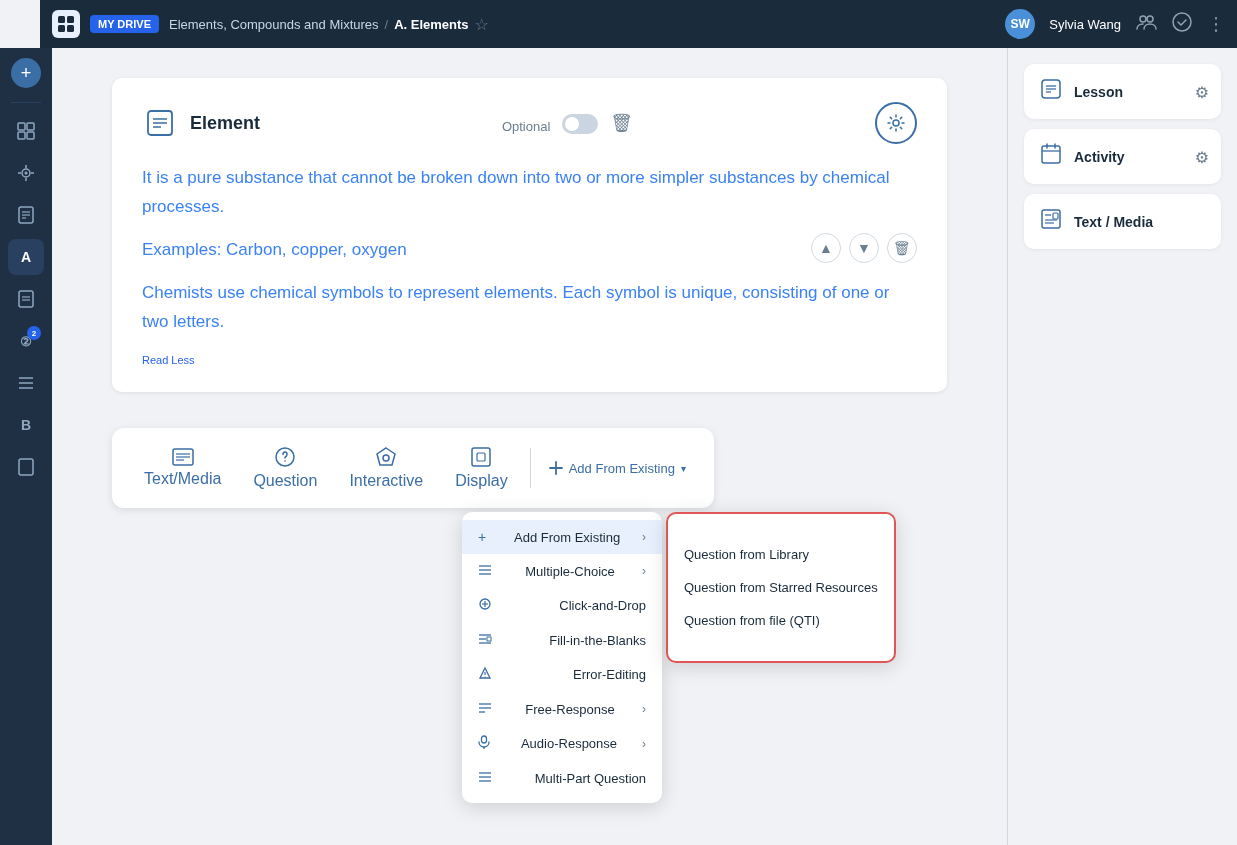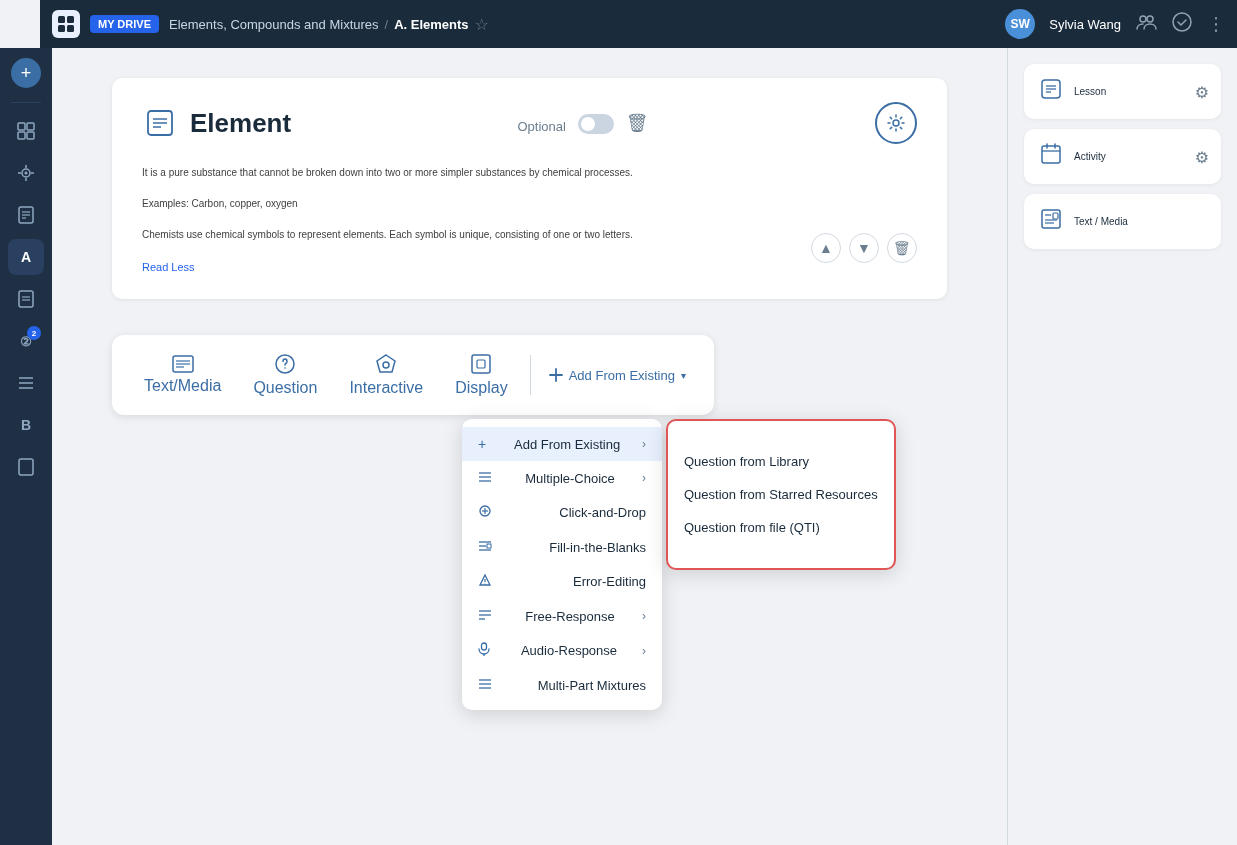--- a/index.html
+++ b/index.html
@@ -135,21 +135,21 @@
       align-items: center;
       gap: 12px;
     }
     .element-icon {
       width: 36px; height: 36px;
       color: #3b6ea5;
       font-size: 22px;
       display: flex; align-items: center; justify-content: center;
     }
     .element-title {
-      font-size: 26px;
+      font-size: 18px;
       font-weight: 700;
       color: #1a2b3c;
     }
     .element-controls {
       display: flex;
       align-items: flex-end;
       gap: 12px;
     }
     .optional-label { color: #6b7e8f; font-size: 13px; }
     .toggle-switch {
@@ -180,21 +180,21 @@
     .nav-arrow-btn {
       width: 30px; height: 30px;
       border-radius: 50%;
       border: 1px solid #d1d9e0;
       display: flex; align-items: center; justify-content: center;
       cursor: pointer;
       color: #6b7e8f;
       background: white;
       font-size: 14px;
     }
-    .content-text { color: #404040; font-size: 10px; line-height: 1.7; margin-bottom: 14px; }
+    .content-text { color: #3b82f6; font-size: 17px; line-height: 1.7; margin-bottom: 14px; }
     .read-less { color: #2563eb; font-size: 11px; cursor: pointer; margin-top: 4px; }
 
     
     .toolbar-wrapper {
       background: white;
       border-radius: 12px;
       padding: 10px 16px;
       display: inline-flex;
       align-items: center;
       gap: 0;
@@ -282,21 +282,21 @@
       border-radius: 10px;
       padding: 14px 16px;
       display: flex;
       align-items: center;
       gap: 12px;
       cursor: pointer;
       box-shadow: 0 1px 4px rgba(0,0,0,0.06);
       position: relative;
     }
     .panel-card .pc-icon { font-size: 20px; color: #3b6ea5; }
-    .panel-card .pc-label { font-size: 10px; font-weight: 400; color: #1a2b3c; }
+    .panel-card .pc-label { font-size: 14px; font-weight: 700; color: #1a2b3c; }
     .panel-card .pc-gear {
       position: absolute;
       right: 12px; top: 50%;
       transform: translateY(-50%);
       color: #6b7e8f; font-size: 16px; cursor: pointer;
     }
   </style>
 </head>
 <body>
 
@@ -554,21 +554,21 @@
             <span class="di-arrow">›</span>
           </div>
           <div class="dropdown-item">
             <span class="di-icon">
               <svg width="14" height="12" viewBox="0 0 14 12" fill="none">
                   <line x1="1" y1="2" x2="13" y2="2" stroke="#3b6ea5" stroke-width="1.3"></line>
                   <line x1="1" y1="6" x2="13" y2="6" stroke="#3b6ea5" stroke-width="1.3"></line>
                   <line x1="1" y1="10" x2="13" y2="10" stroke="#3b6ea5" stroke-width="1.3"></line>
                 </svg>
             </span>
-            <span>Multi-Part Mixtures</span>
+            <span>Multi-Part Question</span>
           </div>
         </div>
 
         <div class="dropdown-sub" style="margin-left: 4px; align-self: flex-start;">
           <div class="dropdown-item">
             <span>Question from Library</span>
           </div>
           <div class="dropdown-item">
             <span>Question from Starred Resources</span>
           </div>

